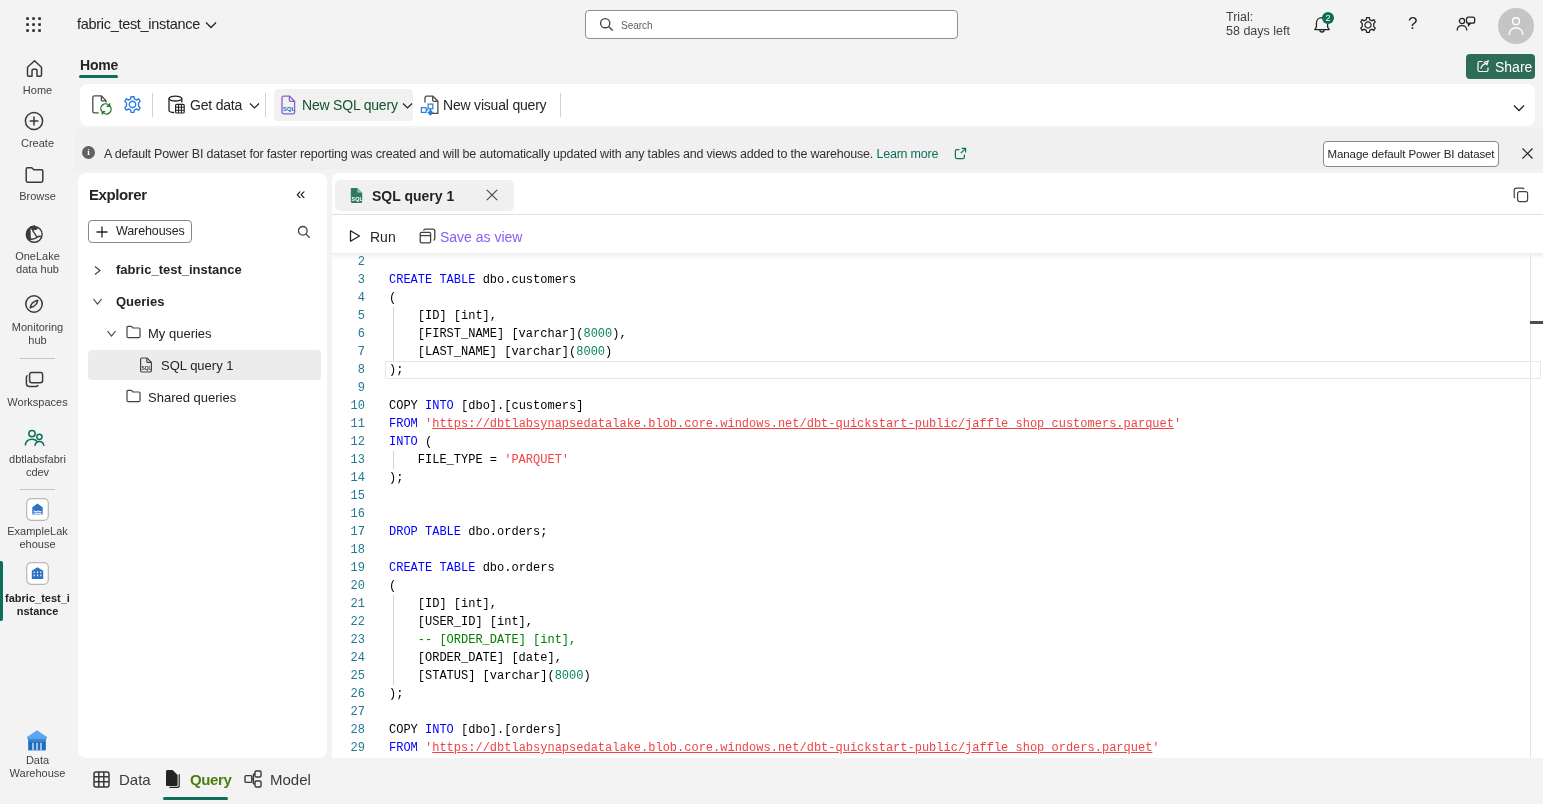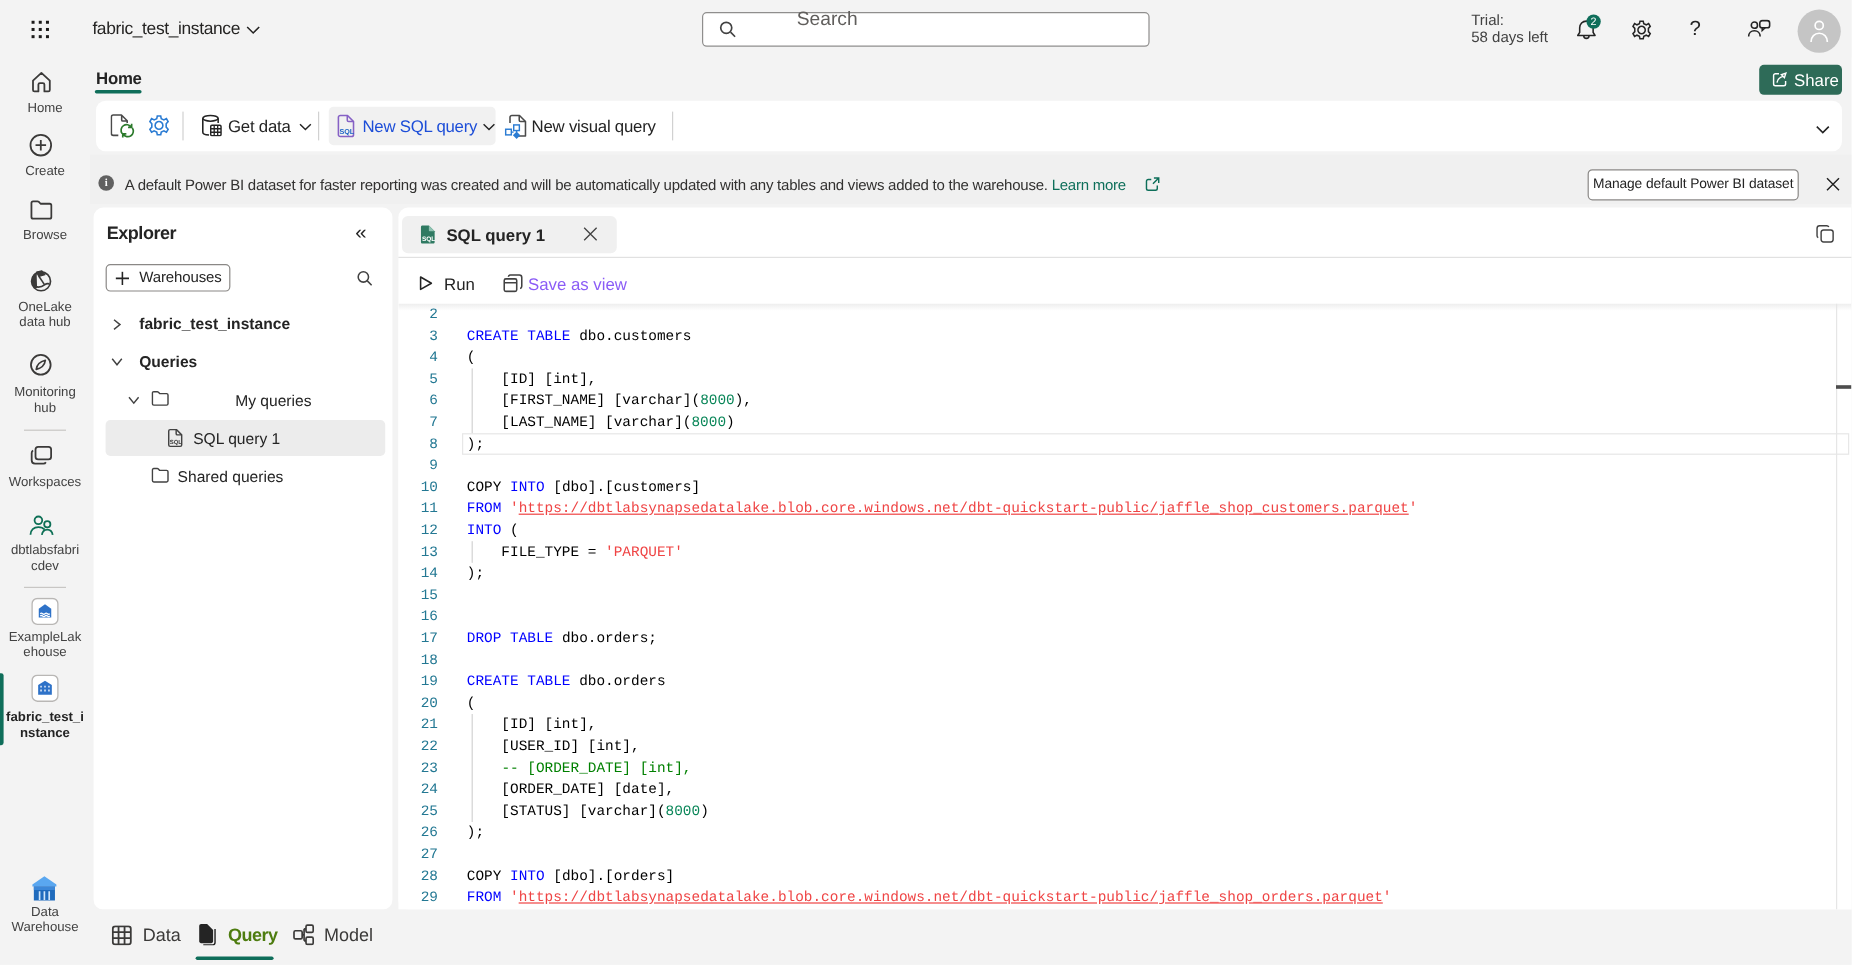--- a/index.html
+++ b/index.html
@@ -29,21 +29,21 @@
   <div class="abs" style="left:77px;top:16px;font-size:14.5px;letter-spacing:-0.3px;color:#252423;">fabric_test_instance</div>
   <svg class="abs" style="left:205px;top:21px;" width="12" height="8" viewBox="0 0 12 8">
       <path d="M1 1.5 L6 6.5 L11 1.5" fill="none" stroke="#252423" stroke-width="1.3"></path>
     </svg>
 
   <div class="abs" style="left:585px;top:10px;width:373px;height:29px;background:#fff;border:1px solid #8f8e8d;border-radius:4px;"></div>
   <svg class="abs" style="left:599px;top:17px;" width="15" height="15" viewBox="0 0 15 15">
       <circle cx="6.2" cy="6.2" r="4.6" fill="none" stroke="#424242" stroke-width="1.4"></circle>
       <path d="M9.8 9.8 L13.6 13.6" stroke="#424242" stroke-width="1.4"></path>
     </svg>
-  <div class="abs" style="left:621px;top:8px;font-size:16px;color:#605e5c;margin-left:43px;">Search</div>
+  <div class="abs" style="left:621px;top:20px;font-size:10px;color:#605e5c;">Search</div>
 
   <div class="abs" style="left:1226px;top:10px;font-size:12.5px;color:#424242;line-height:14px;">Trial:<br>58 days left</div>
   <svg class="abs" style="left:1313px;top:16px;" width="18" height="18" viewBox="0 0 18 18">
     <path d="M9 1.6 C5.7 1.6 3.4 4 3.4 7.2 L3.4 11 L1.8 13.6 L16.2 13.6 L14.6 11 L14.6 7.2 C14.6 4 12.3 1.6 9 1.6 Z" fill="none" stroke="#242424" stroke-width="1.3" stroke-linejoin="round"></path>
     <path d="M6.8 13.8 C6.8 15.1 7.8 16 9 16 C10.2 16 11.2 15.1 11.2 13.8" fill="none" stroke="#242424" stroke-width="1.3"></path>
   </svg>
   <div class="abs" style="left:1322px;top:11.5px;width:12px;height:12px;border-radius:50%;background:#0f6e5a;color:#fff;font-size:9px;text-align:center;line-height:12px;">2</div>
   <svg class="abs" style="left:1359px;top:16px;" width="18" height="18" viewBox="0 0 20 20">
       <path fill="none" stroke="#242424" stroke-width="1.4" d="M10 6.6 A3.4 3.4 0 1 0 10 13.4 A3.4 3.4 0 1 0 10 6.6 M8.5 1.8 L11.5 1.8 L12 4.2 L14.3 5.2 L16.5 4 L18 6.6 L16.3 8.5 L16.3 11.5 L18 13.4 L16.5 16 L14.3 14.8 L12 15.8 L11.5 18.2 L8.5 18.2 L8 15.8 L5.7 14.8 L3.5 16 L2 13.4 L3.7 11.5 L3.7 8.5 L2 6.6 L3.5 4 L5.7 5.2 L8 4.2 Z"></path>
     </svg>
@@ -169,21 +169,21 @@
     <path d="M1 1.5 L5.5 6 L10 1.5" fill="none" stroke="#242424" stroke-width="1.2"></path>
   </svg>
 <div class="abs" style="left:265px;top:93px;width:1px;height:24px;background:#d1d1d1;"></div>
 
 <div class="abs" style="left:274px;top:89px;width:139px;height:32px;background:#f1f1f1;border-radius:4px;"></div>
 <svg class="abs" style="left:280px;top:95px;" width="17" height="20" viewBox="0 0 17 20">
   <path d="M2 2.8 C2 1.9 2.7 1.2 3.6 1.2 L9.6 1.2 L14.6 6.2 L14.6 17.2 C14.6 18.1 13.9 18.8 13 18.8 L3.6 18.8 C2.7 18.8 2 18.1 2 17.2 Z" fill="none" stroke="#8661c5" stroke-width="1.3" stroke-linejoin="round"></path>
   <path d="M9.4 1.4 L9.4 5.2 C9.4 5.9 9.8 6.3 10.5 6.3 L14.4 6.3" fill="none" stroke="#8661c5" stroke-width="1.3"></path>
   <text x="2.9" y="16.4" font-family="Liberation Sans, sans-serif" font-size="6" font-weight="700" fill="#2066c6">SQL</text>
 </svg>
-<div class="abs" style="left:302px;top:97px;font-size:14px;letter-spacing:-0.2px;color:#1d4ed8;">New SQL query</div>
+<div class="abs" style="left:302px;top:97px;font-size:14px;letter-spacing:-0.2px;color:#14532d;">New SQL query</div>
 <svg class="abs" style="left:401.5px;top:102px;" width="11" height="8" viewBox="0 0 11 8">
     <path d="M1 1.5 L5.5 6 L10 1.5" fill="none" stroke="#242424" stroke-width="1.2"></path>
   </svg>
 
 <svg class="abs" style="left:420px;top:95px;" width="20" height="21" viewBox="0 0 20 21">
   <path d="M11 18.4 L17.9 18.4 L17.9 6.2 L12.9 1.2 L6.6 1.2 C5.7 1.2 5 1.9 5 2.8 L5 7.4" fill="none" stroke="#4a4a4a" stroke-width="1.3" stroke-linejoin="round"></path>
   <path d="M12.7 1.4 L12.7 5.2 C12.7 5.9 13.1 6.3 13.8 6.3 L17.7 6.3" fill="none" stroke="#4a4a4a" stroke-width="1.3"></path>
   <rect x="1.4" y="12.7" width="4.7" height="4.7" fill="#fff" stroke="#2b7cd3" stroke-width="1.2"></rect>
   <rect x="8.1" y="9.1" width="4.7" height="4.7" fill="#fff" stroke="#2b7cd3" stroke-width="1.2"></rect>
   <path d="M6.1 15.1 L8 15.1 M10.5 13.8 L10.5 15.2" fill="none" stroke="#2b7cd3" stroke-width="1.2"></path>
@@ -228,21 +228,21 @@
 <svg class="abs" style="left:92px;top:297px;" width="11" height="9" viewBox="0 0 11 9">
     <path d="M1.5 2 L5.5 7 L9.5 2" fill="none" stroke="#424242" stroke-width="1.2"></path>
   </svg>
 <div class="abs" style="left:116px;top:294px;font-size:13px;font-weight:700;color:#242424;text-align:center;">Queries</div>
 <svg class="abs" style="left:106px;top:329px;" width="11" height="9" viewBox="0 0 11 9">
     <path d="M1.5 2 L5.5 7 L9.5 2" fill="none" stroke="#424242" stroke-width="1.2"></path>
   </svg>
 <svg class="abs" style="left:126px;top:325px;" width="15" height="14" viewBox="0 0 15 14">
   <path d="M1 2.6 C1 1.9 1.5 1.4 2.2 1.4 L5 1.4 C5.4 1.4 5.7 1.5 6 1.8 L7.1 3 L12.8 3 C13.5 3 14 3.5 14 4.2 L14 11.4 C14 12.1 13.5 12.6 12.8 12.6 L2.2 12.6 C1.5 12.6 1 12.1 1 11.4 Z" fill="none" stroke="#424242" stroke-width="1.2" stroke-linejoin="round"></path>
 </svg>
-<div class="abs" style="left:148px;top:326px;font-size:13px;color:#242424;margin-left:48px;">My queries</div>
+<div class="abs" style="left:148px;top:326px;font-size:13px;color:#242424;">My queries</div>
 
 <div class="abs" style="left:88px;top:350px;width:233px;height:30px;background:#ececec;border-radius:4px;"></div>
 <svg class="abs" style="left:139px;top:357px;" width="14" height="16" viewBox="0 0 14 16">
   <path d="M1.6 2.2 C1.6 1.5 2.1 1 2.8 1 L8 1 L12.4 5.4 L12.4 13.8 C12.4 14.5 11.9 15 11.2 15 L2.8 15 C2.1 15 1.6 14.5 1.6 13.8 Z" fill="none" stroke="#424242" stroke-width="1.2" stroke-linejoin="round"></path>
   <path d="M7.8 1.2 L7.8 4.4 C7.8 5 8.2 5.4 8.8 5.4 L12.2 5.4" fill="none" stroke="#424242" stroke-width="1.2"></path>
   <text x="2.4" y="13" font-family="Liberation Sans, sans-serif" font-size="5" font-weight="700" fill="#424242">SQL</text>
 </svg>
 <div class="abs" style="left:161px;top:358px;font-size:13px;color:#242424;">SQL query 1</div>
 <svg class="abs" style="left:126px;top:389px;" width="15" height="14" viewBox="0 0 15 14">
   <path d="M1 2.6 C1 1.9 1.5 1.4 2.2 1.4 L5 1.4 C5.4 1.4 5.7 1.5 6 1.8 L7.1 3 L12.8 3 C13.5 3 14 3.5 14 4.2 L14 11.4 C14 12.1 13.5 12.6 12.8 12.6 L2.2 12.6 C1.5 12.6 1 12.1 1 11.4 Z" fill="none" stroke="#424242" stroke-width="1.2" stroke-linejoin="round"></path>

